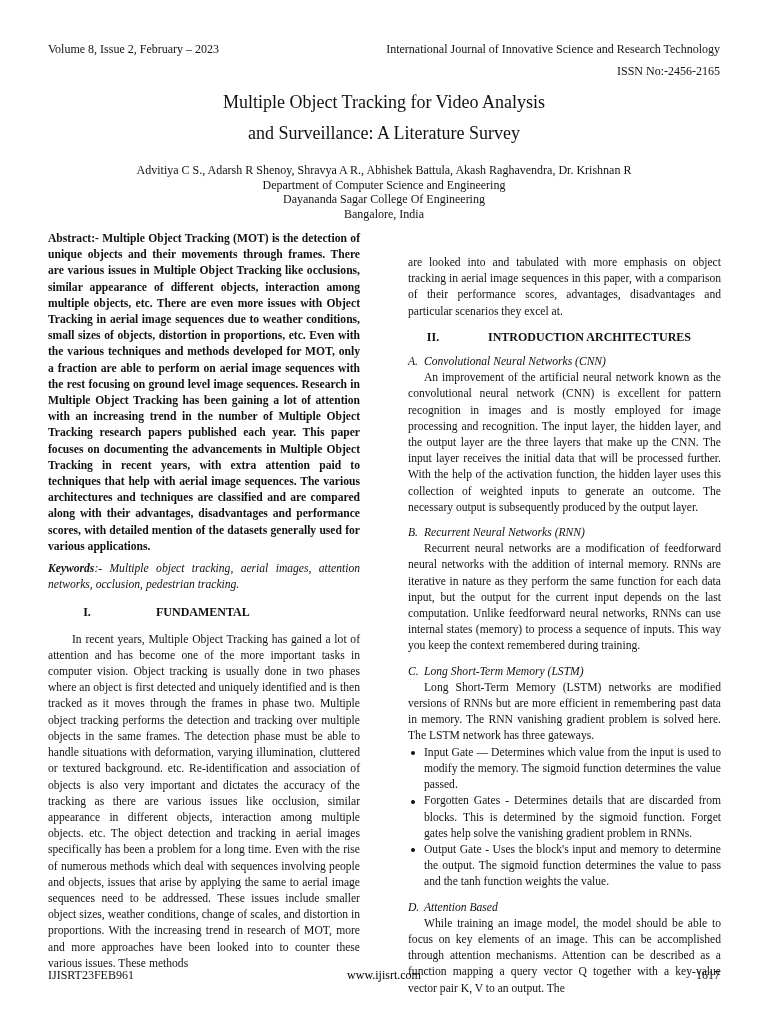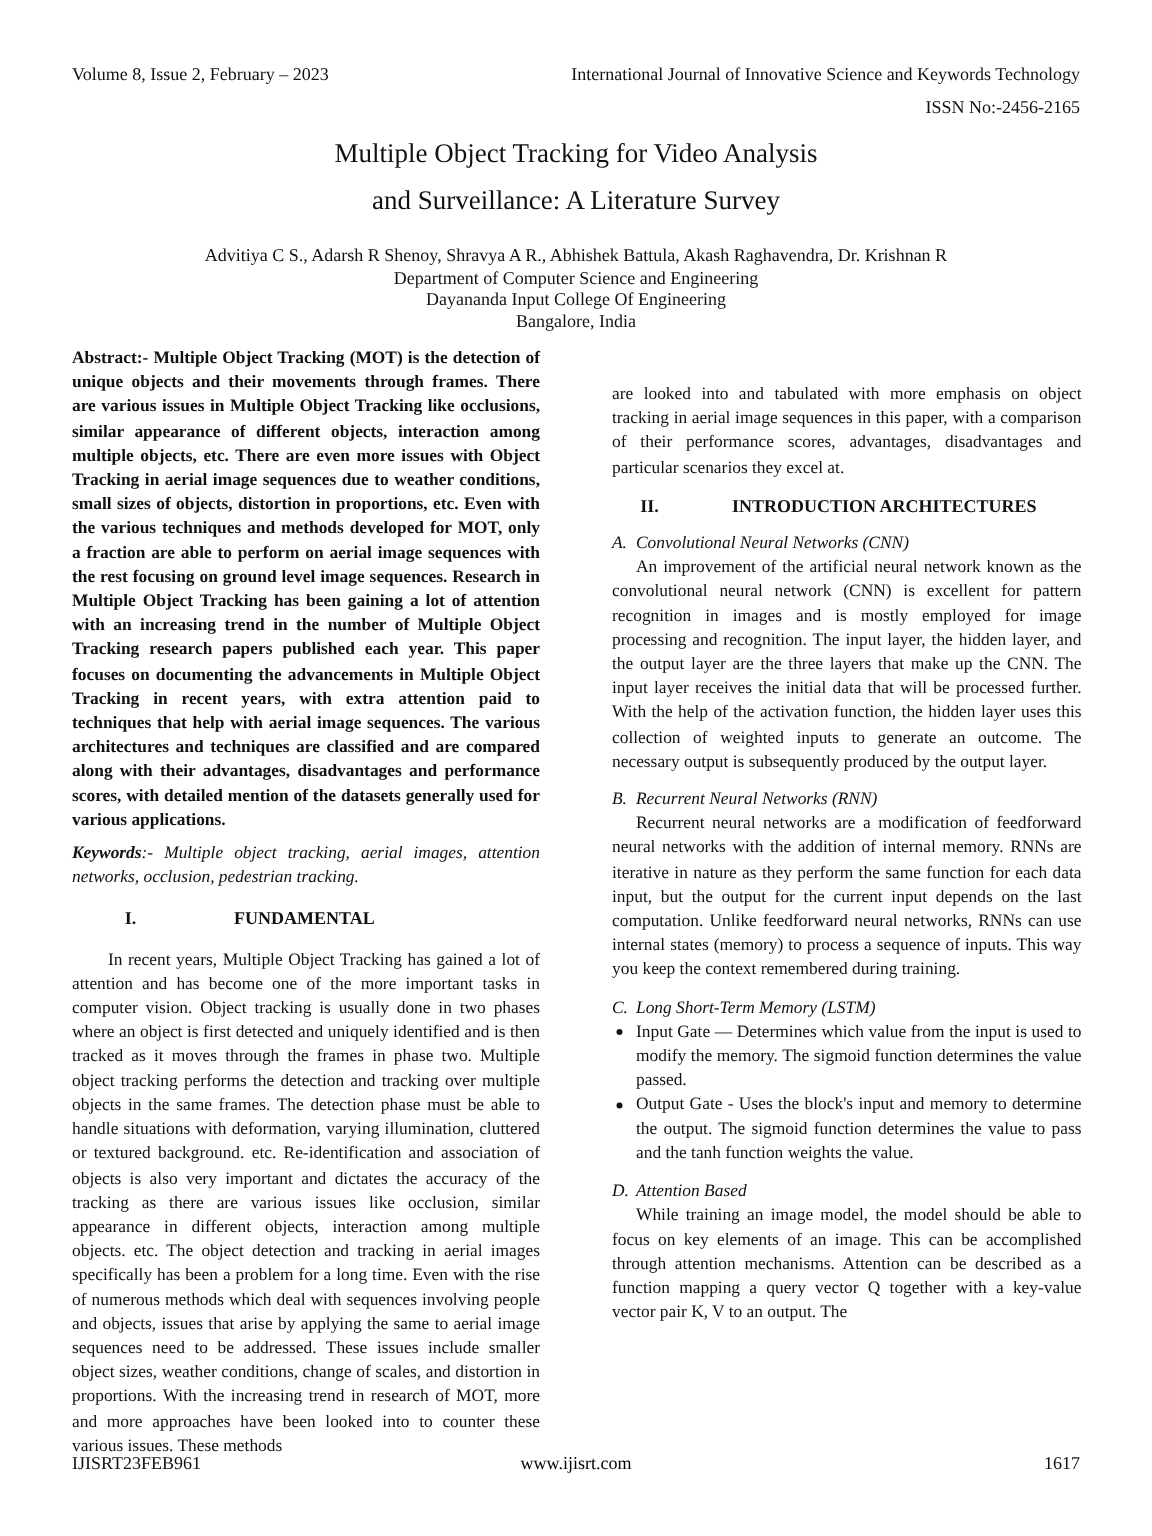--- a/index.html
+++ b/index.html
@@ -49,32 +49,32 @@
   }
   .footer-left { position: absolute; left: 48px; top: 968px; font-size: 12px; }
   .footer-center { position: absolute; left: 0; width: 768px; top: 968px; font-size: 12px; text-align: center; }
   .footer-center a { color: #000000; text-decoration: none; }
   .footer-right { position: absolute; right: 48px; top: 968px; font-size: 12px; }
 </style>
 </head>
 <body>
 
 <div class="hdr-left">Volume 8, Issue 2, February – 2023</div>
-<div class="hdr-right">International Journal of Innovative Science and Keywords Technology</div>
+<div class="hdr-right">International Journal of Innovative Science and Research Technology</div>
 <div class="hdr-issn">ISSN No:-2456-2165</div>
 
 <h1 class="title">
   <span>Multiple Object Tracking for Video Analysis</span><br>
   <span>and Surveillance: A Literature Survey</span>
 </h1>
 
 <div class="authors">
   <div>Advitiya C S., Adarsh R Shenoy, Shravya A R., Abhishek Battula, Akash Raghavendra, Dr. Krishnan R</div>
   <div>Department of Computer Science and Engineering</div>
-  <div>Dayananda Input College Of Engineering</div>
+  <div>Dayananda Sagar College Of Engineering</div>
   <div>Bangalore, India</div>
 </div>
 
 <div class="col col-left">
   <p class="abstract">
     <span>Abstract:-</span>
     <span>Multiple Object Tracking (MOT) is the detection of unique objects and their movements through frames. There are various issues in Multiple Object Tracking like occlusions, similar appearance of different objects, interaction among multiple objects, etc. There are even more issues with Object Tracking in aerial image sequences due to weather conditions, small sizes of objects, distortion in proportions, etc. Even with the various techniques and methods developed for MOT, only a fraction are able to perform on aerial image sequences with the rest focusing on ground level image sequences. Research in Multiple Object Tracking has been gaining a lot of attention with an increasing trend in the number of Multiple Object Tracking research papers published each year. This paper focuses on documenting the advancements in Multiple Object Tracking in recent years, with extra attention paid to techniques that help with aerial image sequences. The various architectures and techniques are classified and are compared along with their advantages, disadvantages and performance scores, with detailed mention of the datasets generally used for various applications.</span>
   </p>
   <p class="keywords"><b>Keywords</b><span>:-</span><span> Multiple object tracking, aerial images, attention networks, occlusion, pedestrian tracking.</span></p>
 
@@ -88,22 +88,24 @@
 
   <div class="sec-head" style="margin-top:9px; margin-bottom:9px;"><span class="num" style="width:50px">II.</span><span>INTRODUCTION ARCHITECTURES</span></div>
 
   <div class="subhead first"><span class="lbl">A.</span><span>Convolutional Neural Networks (CNN)</span></div>
   <p class="indent">An improvement of the artificial neural network known as the convolutional neural network (CNN) is excellent for pattern recognition in images and is mostly employed for image processing and recognition. The input layer, the hidden layer, and the output layer are the three layers that make up the CNN. The input layer receives the initial data that will be processed further. With the help of the activation function, the hidden layer uses this collection of weighted inputs to generate an outcome. The necessary output is subsequently produced by the output layer.</p>
 
   <div class="subhead"><span class="lbl">B.</span><span>Recurrent Neural Networks (RNN)</span></div>
   <p class="indent">Recurrent neural networks are a modification of feedforward neural networks with the addition of internal memory. RNNs are iterative in nature as they perform the same function for each data input, but the output for the current input depends on the last computation. Unlike feedforward neural networks, RNNs can use internal states (memory) to process a sequence of inputs. This way you keep the context remembered during training.</p>
 
   <div class="subhead"><span class="lbl">C.</span><span>Long Short-Term Memory (LSTM)</span></div>
+  <p class="indent">Long Short-Term Memory (LSTM) networks are modified versions of RNNs but are more efficient in remembering past data in memory. The RNN vanishing gradient problem is solved here. The LSTM network has three gateways.</p>
   <ul class="gates">
     <li>Input Gate — Determines which value from the input is used to modify the memory. The sigmoid function determines the value passed.</li>
+    <li>Forgotten Gates - Determines details that are discarded from blocks. This is determined by the sigmoid function. Forget gates help solve the vanishing gradient problem in RNNs.</li>
     <li>Output Gate - Uses the block's input and memory to determine the output. The sigmoid function determines the value to pass and the tanh function weights the value.</li>
   </ul>
 
   <div class="subhead"><span class="lbl">D.</span><span>Attention Based</span></div>
   <p class="indent">While training an image model, the model should be able to focus on key elements of an image. This can be accomplished through attention mechanisms. Attention can be described as a function mapping a query vector Q together with a key-value vector pair K, V to an output. The</p>
 </div>
 
 <div class="footer-left">IJISRT23FEB961</div>
 <div class="footer-center"><a>www.ijisrt.com</a></div>
 <div class="footer-right">1617</div>

